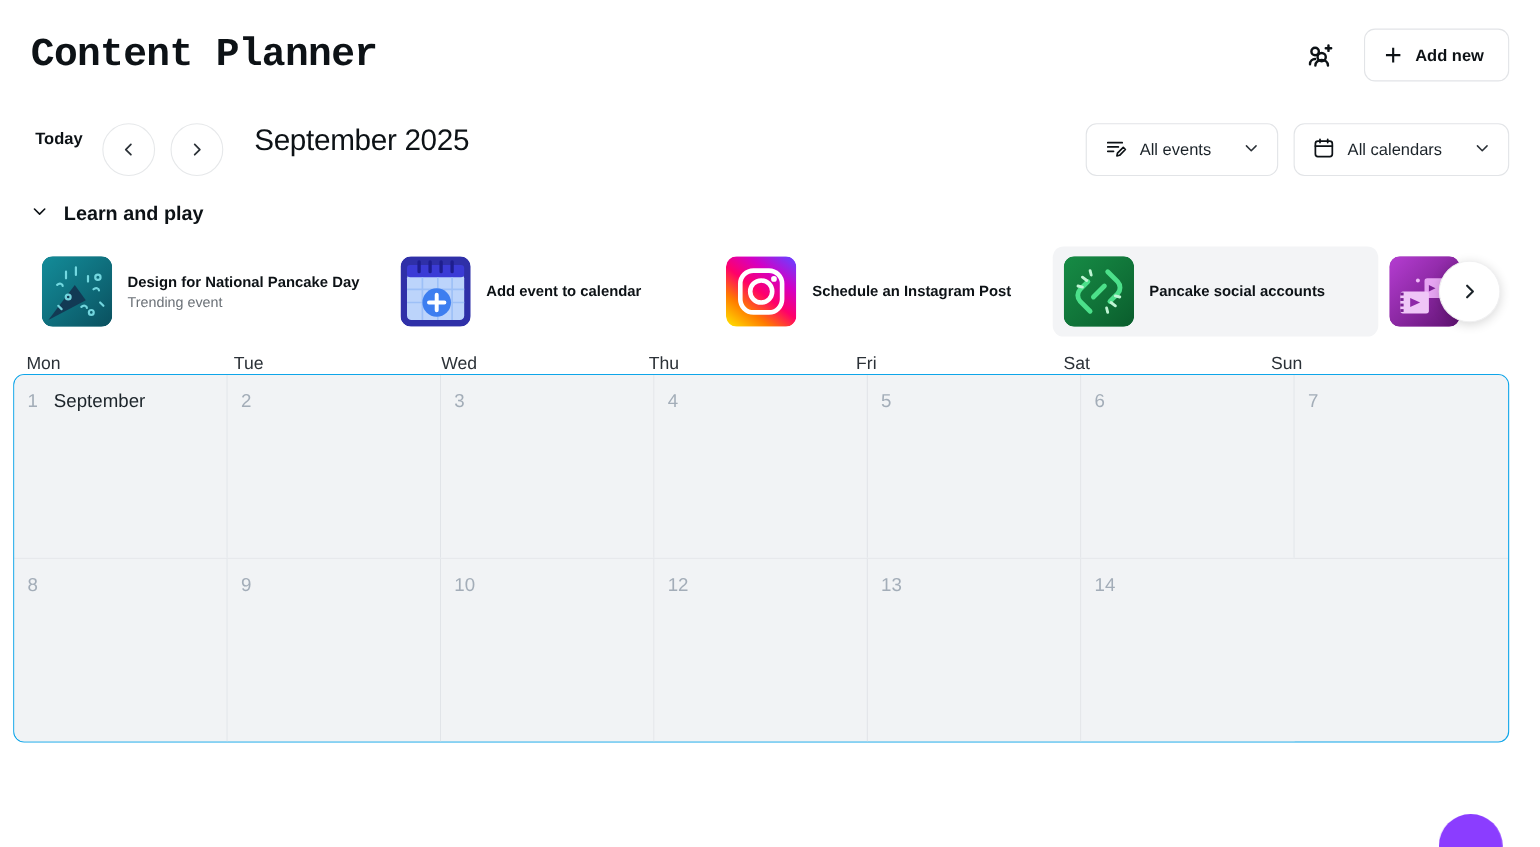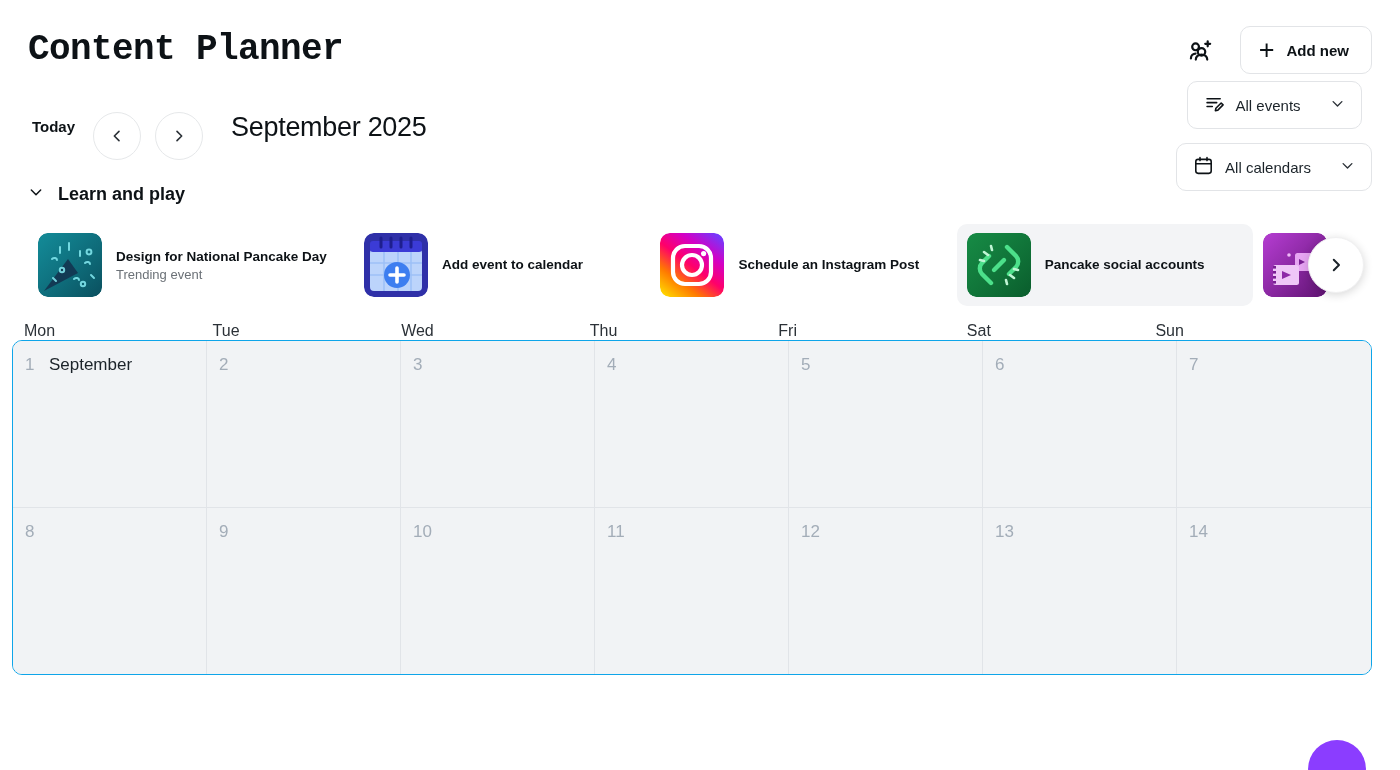--- a/index.html
+++ b/index.html
@@ -51,21 +51,21 @@
   .nav-circle {
     width: 48px; height: 48px; border-radius: 50%;
     border: 1px solid #e6e8ea; background: #fff;
     display: flex; align-items: center; justify-content: center;
     cursor: pointer; color: #2b3137;
   }
   .month-label {
     font-size: 27px; font-weight: 400; letter-spacing: -0.3px;
     margin-left: 14px; color: #0d1216;
   }
-  .toolbar-right { display: flex; align-items: center; gap: 14px; flex-direction: column; }
+  .toolbar-right { display: flex; align-items: center; gap: 14px; }
   .filter-pill {
     display: flex; align-items: center; gap: 11px;
     height: 48px; padding: 0 16px;
     border: 1px solid #e2e4e7; border-radius: 10px; background: #fff;
     font-size: 15px; color: #1b2329; cursor: pointer;
     font-family: "Liberation Sans", sans-serif;
   }
   .filter-pill .pill-label { flex: 1; white-space: nowrap; }
   .filter-pill .chev { margin-left: 18px; color: #2b3137; }
 
@@ -411,23 +411,20 @@
       <div class="cal-cell">
         <span class="day-num">8</span>
       </div>
       <div class="cal-cell">
         <span class="day-num">9</span>
       </div>
       <div class="cal-cell">
         <span class="day-num">10</span>
       </div>
       <div class="cal-cell">
-        <span class="day-num">11</span>
-      </div>
-      <div class="cal-cell">
         <span class="day-num">12</span>
       </div>
       <div class="cal-cell">
         <span class="day-num">13</span>
       </div>
       <div class="cal-cell">
         <span class="day-num">14</span>
       </div>
     </div>
 

